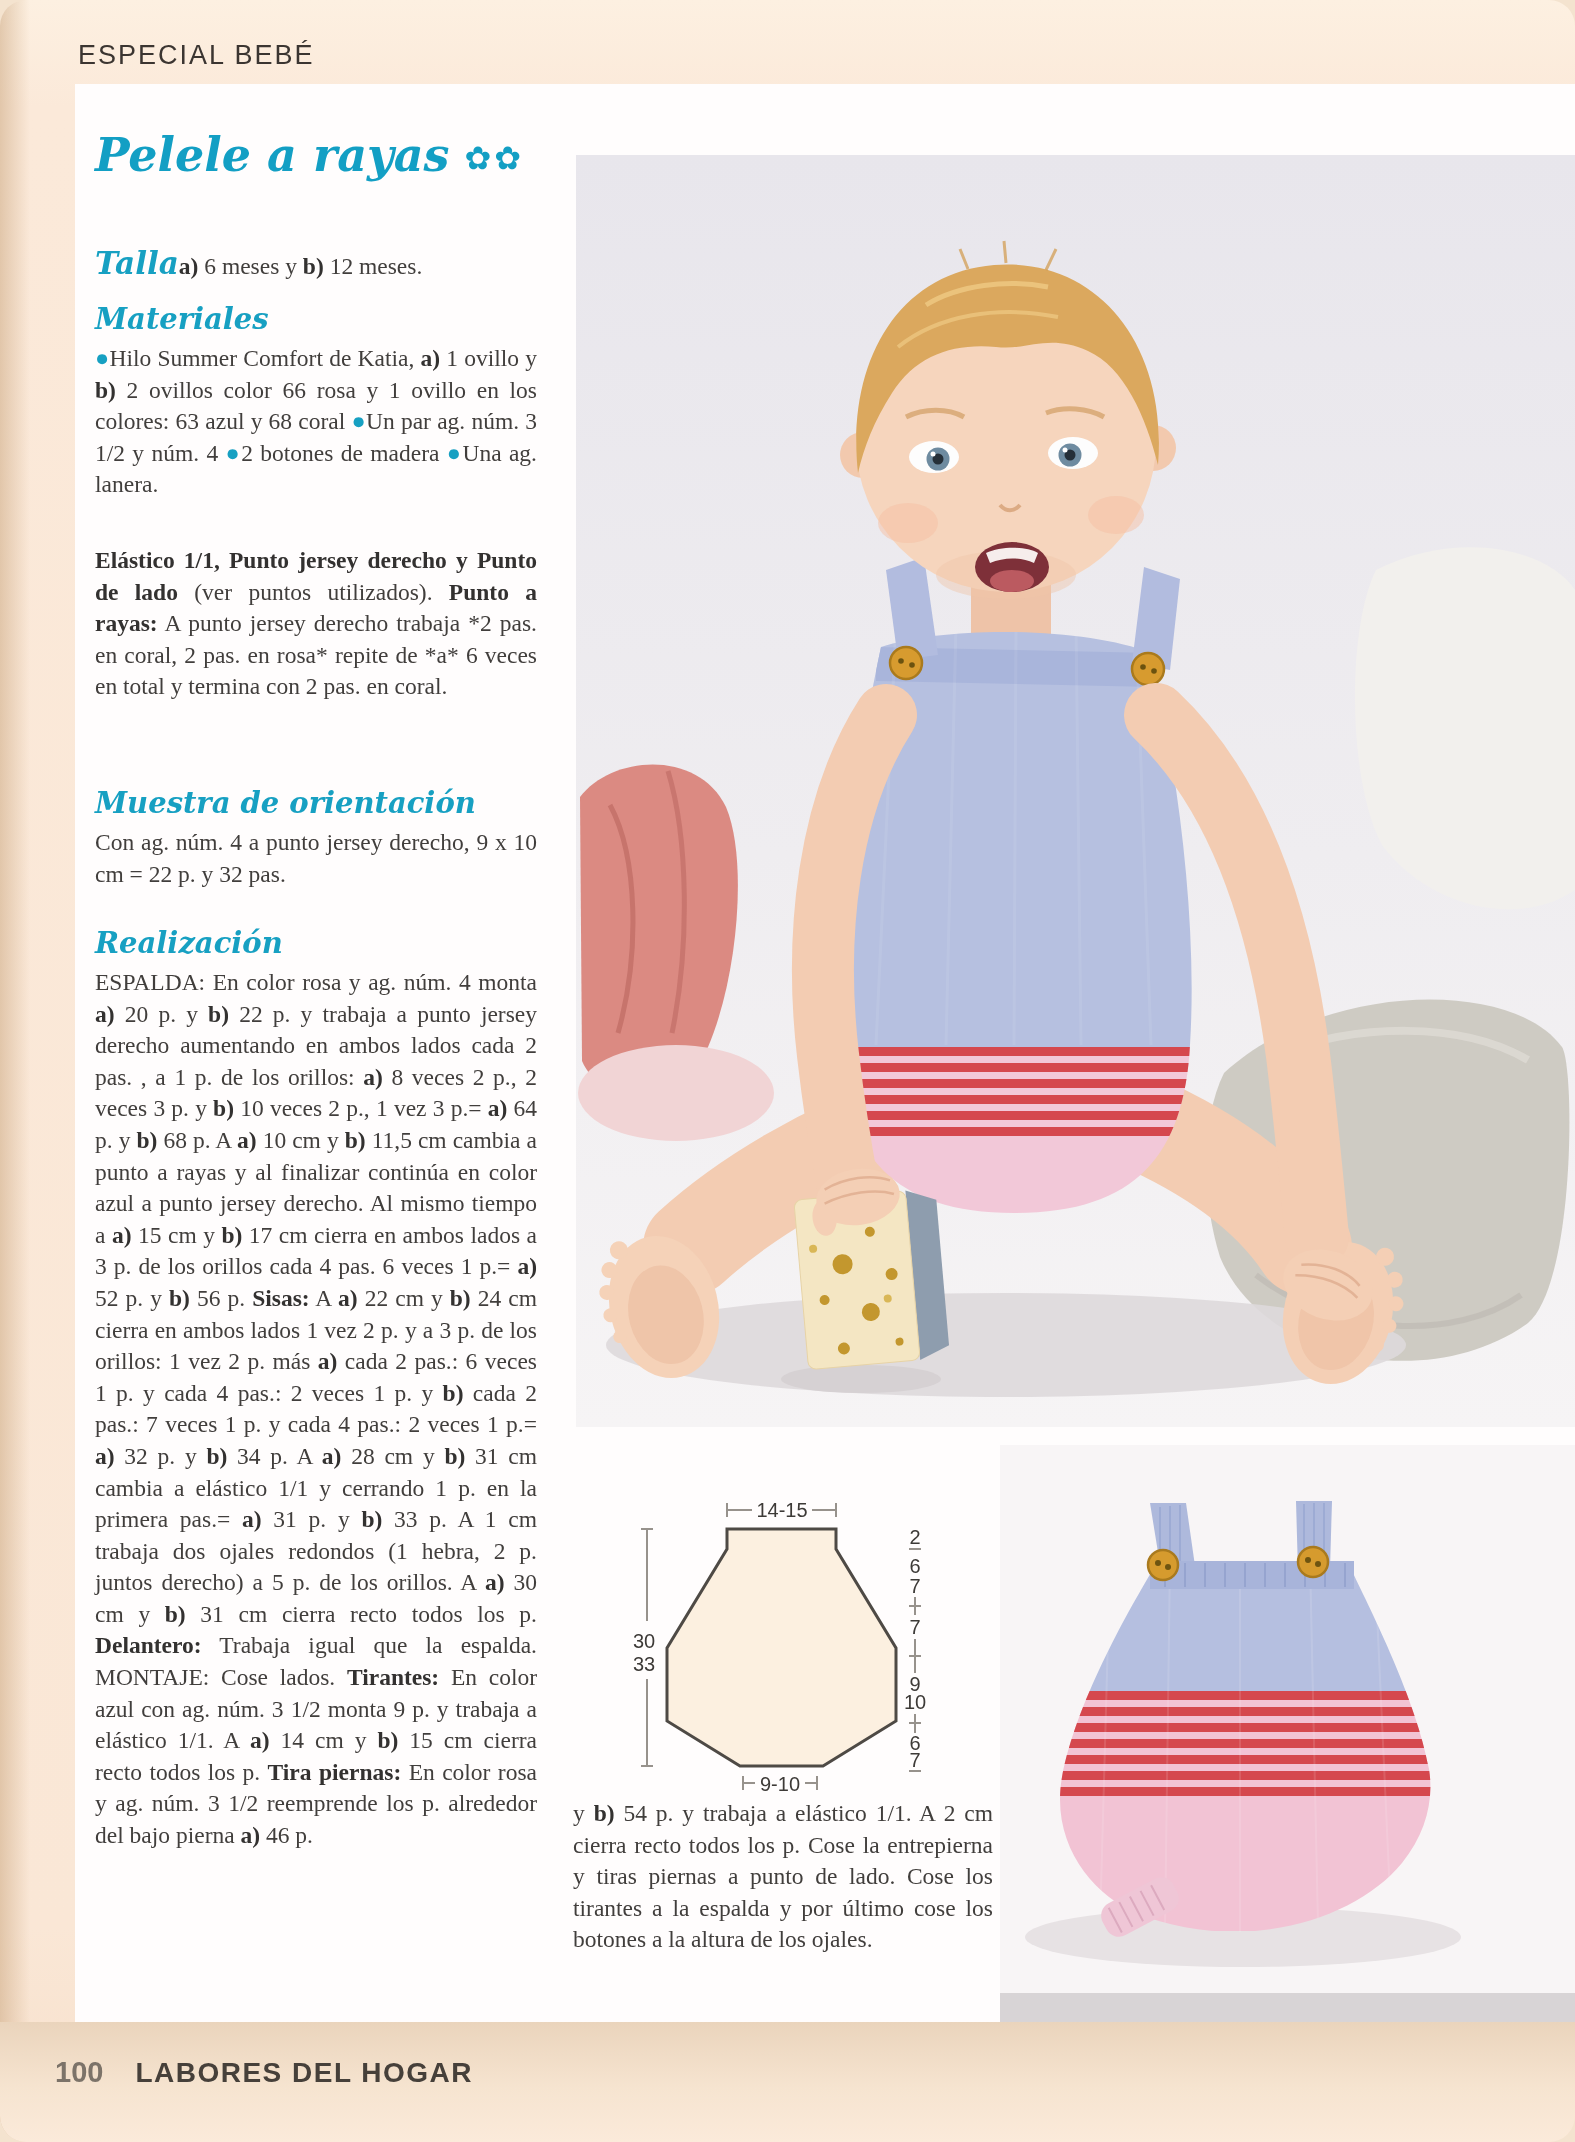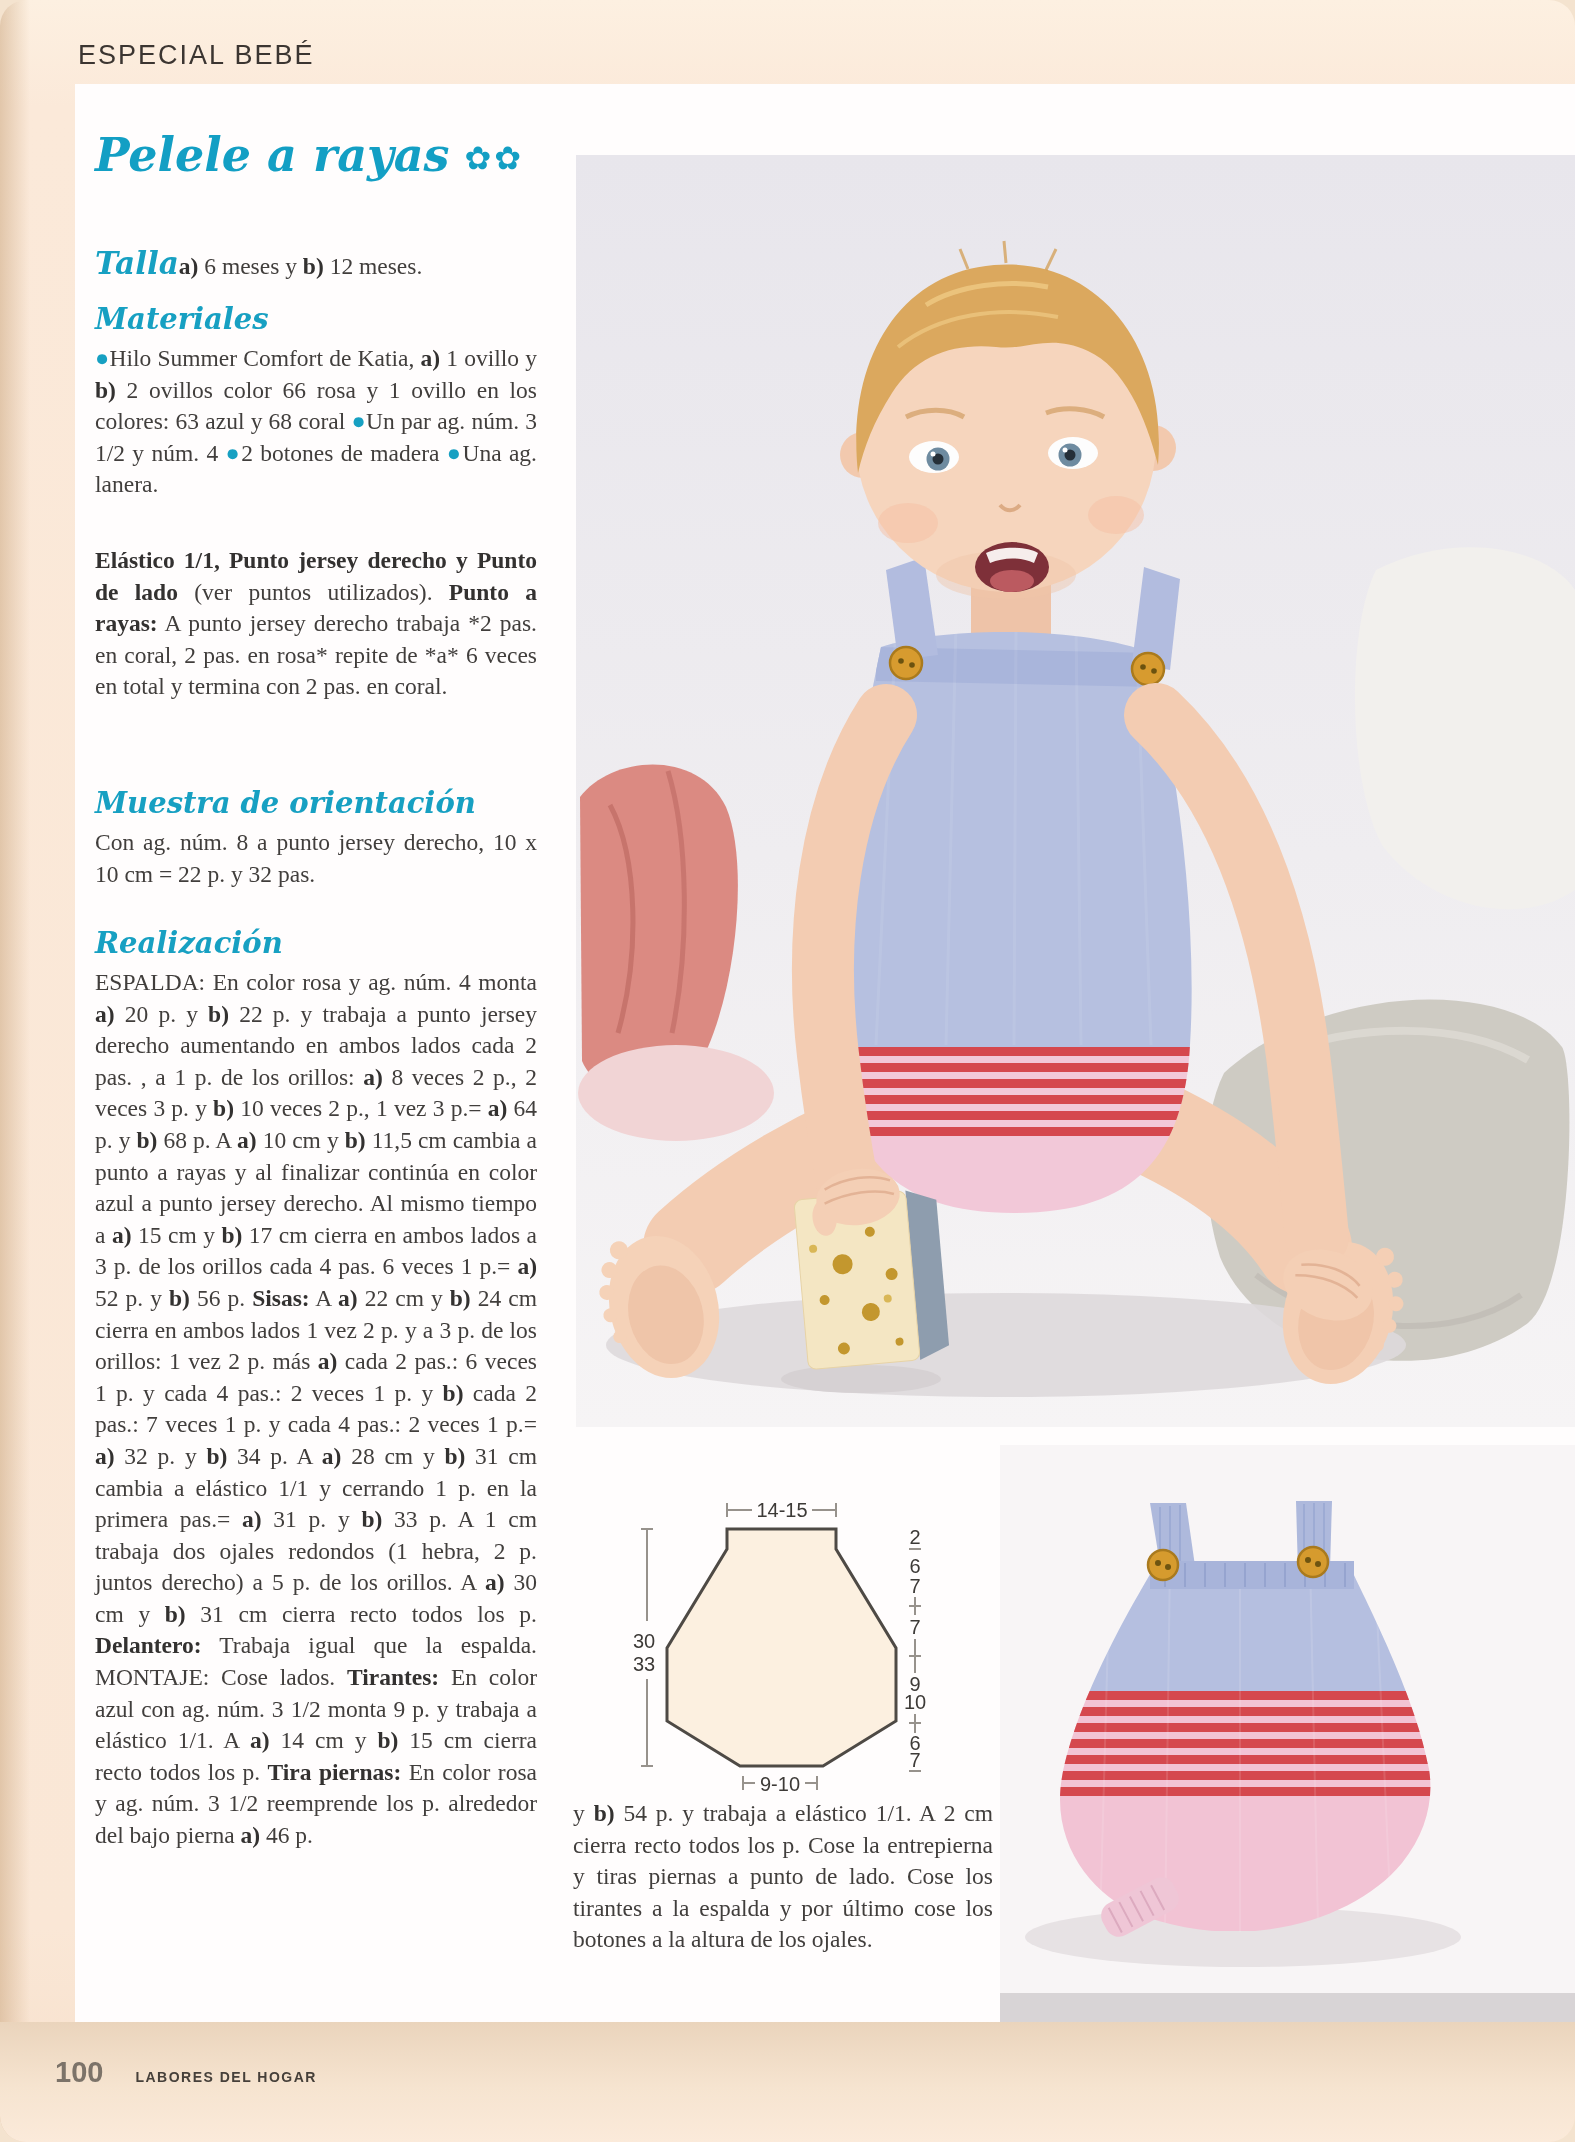--- a/index.html
+++ b/index.html
@@ -28,21 +28,21 @@
   .dot{color:#17a0c2;}
   .col-mid{position:absolute;left:498px;top:1714px;width:420px;}
   .col-mid p{margin:0;font-size:23.5px;line-height:31.6px;text-align:justify;color:#413e3c;}
   .photo-baby{position:absolute;left:501px;top:71px;}
   .dg{position:absolute;left:485px;top:1361px;}
   .dg text{font-family:"Liberation Sans",sans-serif;font-size:20px;fill:#3d3a37;}
   .photo-romper{position:absolute;left:925px;top:1361px;}
   .footer{position:absolute;left:55px;top:2056px;display:flex;align-items:baseline;gap:32px;
         font-family:"Liberation Sans",sans-serif;font-weight:bold;}
   .pageno{font-size:29px;color:#7c7369;}
-  .magname{font-size:14px;color:#46403a;letter-spacing:1.5px;}
+  .magname{font-size:28px;color:#46403a;letter-spacing:1.5px;}
 </style>
 </head>
 <body>
 
 <div class="page">
   <div class="edge-left"></div>
   <div class="below-band"></div>
 
   <div class="kicker">ESPECIAL BEBÉ</div>
 
@@ -61,21 +61,21 @@
       <h2>Materiales</h2>
       <p><span class="dot">●</span><span>Hilo Summer Comfort de Katia, </span><span class="b">a)</span><span> 1 ovillo y </span><span class="b">b)</span><span> 2 ovillos color 66 rosa y 1 ovillo en los colores: 63 azul y 68 coral </span><span class="dot">●</span><span>Un par ag. núm. 3 1/2 y núm. 4 </span><span class="dot">●</span><span>2 botones de madera </span><span class="dot">●</span><span>Una ag. lanera.</span></p>
     </div>
 
     <div class="sec" style="top:454px">
       <p><span class="b">Elástico 1/1, Punto jersey derecho y Punto de lado</span><span> (ver puntos utilizados). </span><span class="b">Punto a rayas:</span><span> A punto jersey derecho trabaja *2 pas. en coral, 2 pas. en rosa* repite de *a* 6 veces en total y termina con 2 pas. en coral.</span></p>
     </div>
 
     <div class="sec" style="top:702px">
       <h2>Muestra de orientación</h2>
-      <p><span>Con ag. núm. 8 a punto jersey derecho, 10 x 10 cm = 22 p. y 32 pas.</span></p>
+      <p><span>Con ag. núm. 4 a punto jersey derecho, 9 x 10 cm = 22 p. y 32 pas.</span></p>
     </div>
 
     <div class="sec" style="top:842px">
       <h2>Realización</h2>
       <p><span>ESPALDA: En color rosa y ag. núm. 4 monta </span><span class="b">a)</span><span> 20 p. y </span><span class="b">b)</span><span> 22 p. y trabaja a punto jersey derecho aumentando en ambos lados cada 2 pas. , a 1 p. de los orillos: </span><span class="b">a)</span><span> 8 veces 2 p., 2 veces 3 p. y </span><span class="b">b)</span><span> 10 veces 2 p., 1 vez 3 p.= </span><span class="b">a)</span><span> 64 p. y </span><span class="b">b)</span><span> 68 p. A </span><span class="b">a)</span><span> 10 cm y </span><span class="b">b)</span><span> 11,5 cm cambia a punto a rayas y al finalizar continúa en color azul a punto jersey derecho. Al mismo tiempo a </span><span class="b">a)</span><span> 15 cm y </span><span class="b">b)</span><span> 17 cm cierra en ambos lados a 3 p. de los orillos cada 4 pas. 6 veces 1 p.= </span><span class="b">a)</span><span> 52 p. y </span><span class="b">b)</span><span> 56 p. </span><span class="b">Sisas:</span><span> A </span><span class="b">a)</span><span> 22 cm y </span><span class="b">b)</span><span> 24 cm cierra en ambos lados 1 vez 2 p. y a 3 p. de los orillos: 1 vez 2 p. más </span><span class="b">a)</span><span> cada 2 pas.: 6 veces 1 p. y cada 4 pas.: 2 veces 1 p. y </span><span class="b">b)</span><span> cada 2 pas.: 7 veces 1 p. y cada 4 pas.: 2 veces 1 p.= </span><span class="b">a)</span><span> 32 p. y </span><span class="b">b)</span><span> 34 p. A </span><span class="b">a)</span><span> 28 cm y </span><span class="b">b)</span><span> 31 cm cambia a elástico 1/1 y cerrando 1 p. en la primera pas.= </span><span class="b">a)</span><span> 31 p. y </span><span class="b">b)</span><span> 33 p. A 1 cm trabaja dos ojales redondos (1 hebra, 2 p. juntos derecho) a 5 p. de los orillos. A </span><span class="b">a)</span><span> 30 cm y </span><span class="b">b)</span><span> 31 cm cierra recto todos los p. </span><span class="b">Delantero:</span><span> Trabaja igual que la espalda. MONTAJE: Cose lados. </span><span class="b">Tirantes:</span><span> En color azul con ag. núm. 3 1/2 monta 9 p. y trabaja a elástico 1/1. A </span><span class="b">a)</span><span> 14 cm y </span><span class="b">b)</span><span> 15 cm cierra recto todos los p. </span><span class="b">Tira piernas:</span><span> En color rosa y ag. núm. 3 1/2 reemprende los p. alrededor del bajo pierna </span><span class="b">a)</span><span> 46 p.</span></p>
     </div>
 
     <svg class="photo-baby" width="999" height="1272" viewBox="0 0 999 1272">
       <defs>
         <linearGradient id="bgg" x1="0" y1="0" x2="0" y2="1">

